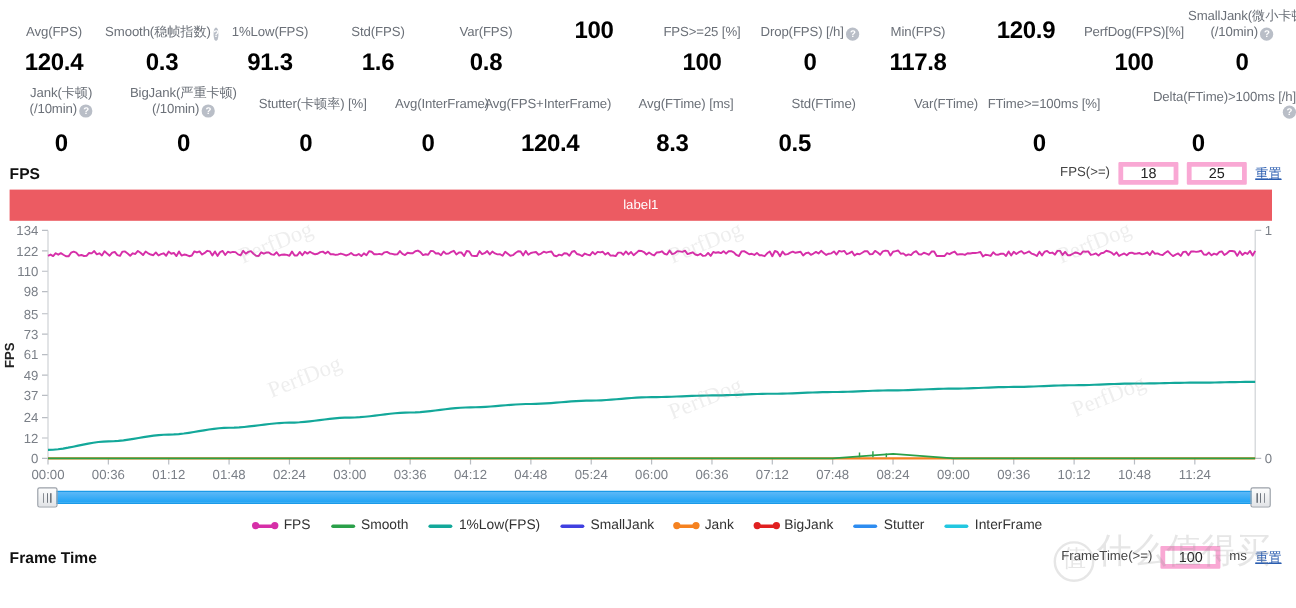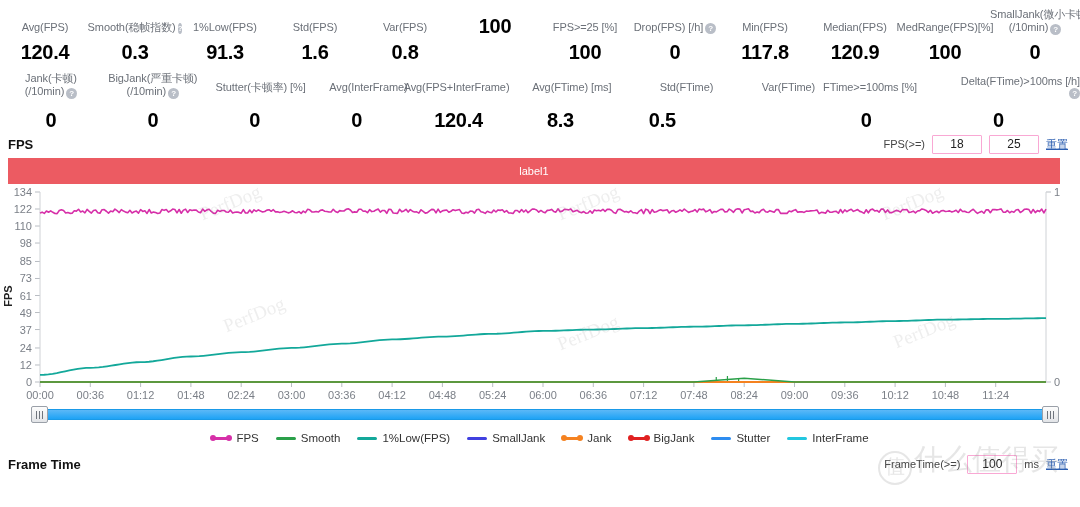--- a/index.html
+++ b/index.html
@@ -85,21 +85,21 @@
     margin-left: auto;
     display: flex;
     align-items: center;
     gap: 7px;
     font-size: 11px;
     color: #444;
   }
   .num-input {
     width: 50px;
     height: 19px;
-    border: 1px solid #f9a8d4;
+    border: 4px solid #f9a8d4;
     background: #fff;
     font-size: 12px;
     text-align: center;
     color: #222;
     font-family: "Liberation Sans", sans-serif;
     box-sizing: border-box;
     border-radius: 1px;
     padding: 0;
   }
   .reset-link {
@@ -282,28 +282,25 @@
         </div>
       <div class="stat-value">0</div>
     </div>
     <div class="stat-cell">
       <div class="stat-label">
           <span>Min(FPS)</span>
         </div>
       <div class="stat-value">117.8</div>
     </div>
     <div class="stat-cell">
-      <div class="stat-label">
-          <span>Median(FPS)</span>
-        </div>
       <div class="stat-value">120.9</div>
     </div>
     <div class="stat-cell">
       <div class="stat-label">
-          <span>MedRange(FPS)[%]</span>
+          <span>PerfDog(FPS)[%]</span>
         </div>
       <div class="stat-value">100</div>
     </div>
     <div class="stat-cell">
       <div class="stat-label" style="display:block;text-align:center;">
         <span class="lbl2">SmallJank(微小卡顿)</span>
         <span class="lbl2"><span>(/10min)</span><span class="help">?</span></span>
       </div>
       <div class="stat-value">0</div>
     </div>

